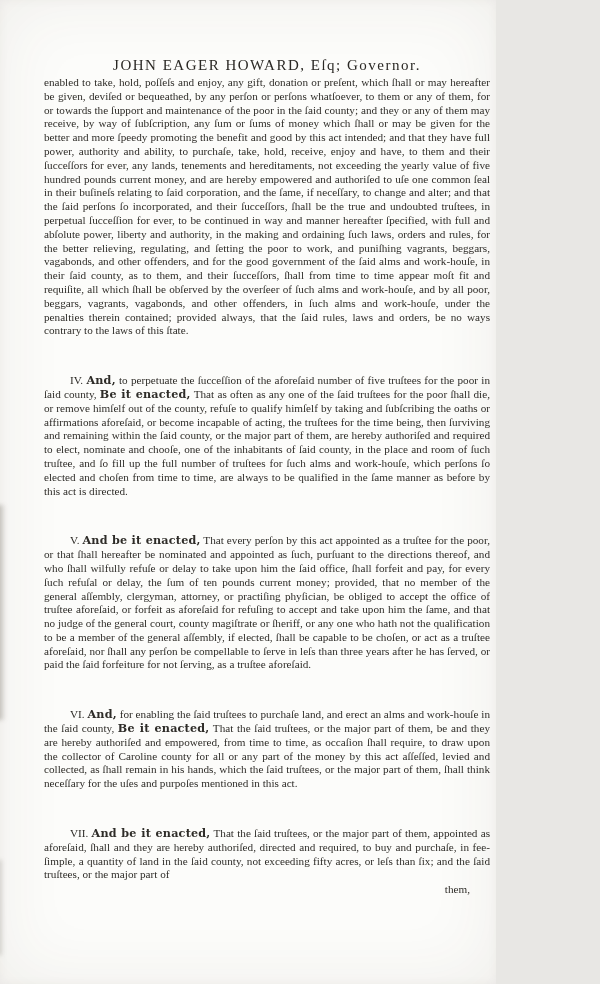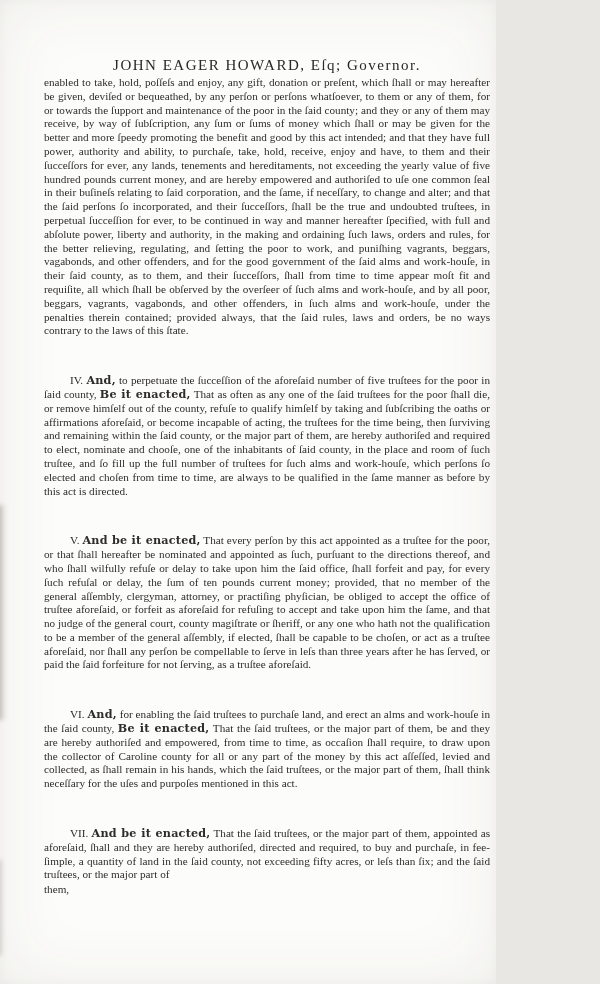--- a/index.html
+++ b/index.html
@@ -12,21 +12,21 @@
   .page-year{position:absolute;top:58px;left:513px;font-size:13.5px;letter-spacing:0.6px;color:#2a2824;}
   .chap-note{position:absolute;top:85px;left:501px;width:58px;font-size:9px;line-height:11.5px;color:#3b382f;}
   .chap-note .l1{letter-spacing:1.1px;display:block;}
   .chap-note .l2{display:block;padding-left:11px;letter-spacing:0.6px;margin-top:8px;}
   .column{position:absolute;top:76px;left:44px;width:446px;font-size:11.2px;line-height:13.8px;text-align:justify;color:#2e2c28;}
   .para{position:relative;}
   .para+.para{margin-top:14px;}
   .para.indent{text-indent:26px;margin-top:36px;}
   .blackletter{font-family:"DejaVu Serif",serif;font-weight:bold;letter-spacing:0.2px;}
   .margin-note{position:absolute;left:457px;top:2px;width:62px;font-size:8px;line-height:17px;text-align:left;text-indent:0;color:#3b382f;}
-  .catchword{margin-top:1px;padding-right:20px;}
+  .catchword{margin-top:1px;text-align:right;padding-right:20px;}
 </style>
 </head>
 <body>
 
 <div class="page">
   <div class="vignette"></div>
   <div class="artifact-left"></div>
   <div class="artifact-left2"></div>
 
   <div class="header-title">JOHN EAGER HOWARD, Eſq; Governor.</div>

